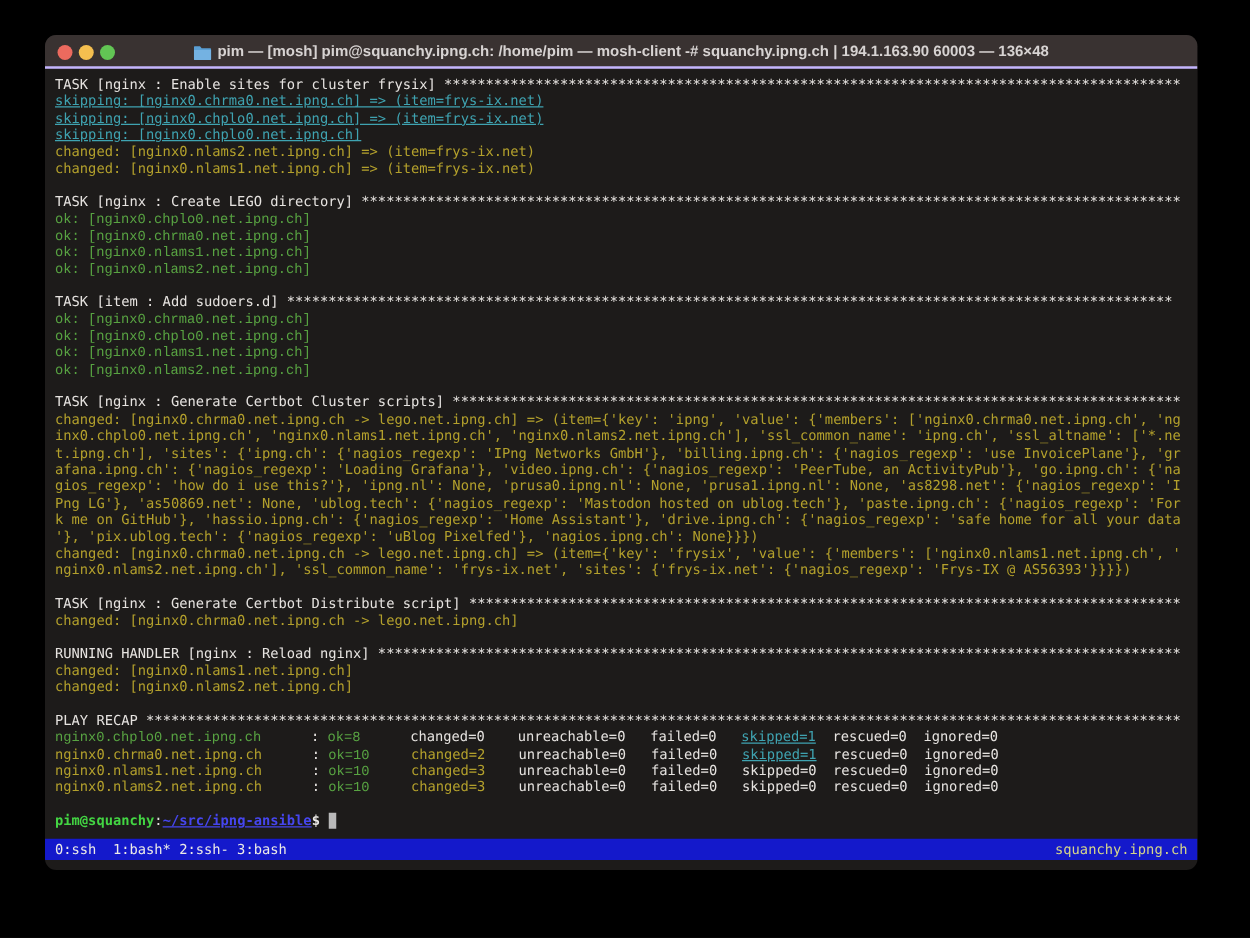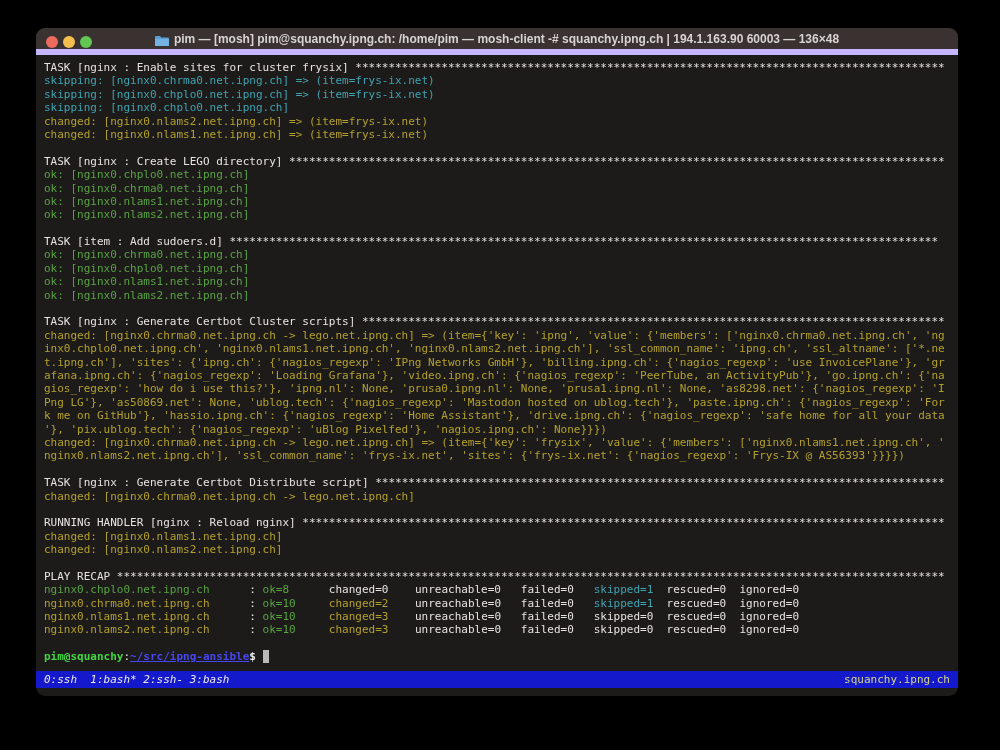--- a/index.html
+++ b/index.html
@@ -8,21 +8,21 @@
 
   .window {
     position:absolute; left:36px; top:28px; width:922px; height:668px;
     border-radius:9px; overflow:hidden; background:#1d1b1a;
     box-shadow:0 18px 40px rgba(0,0,0,0.7);
   }
 
   .titlebar {
     height:27px; background:#393231; display:flex; align-items:center;
     justify-content:center; position:relative;
-    border-bottom:6px solid #c4b5fd;
+    border-bottom:2px solid #c4b5fd;
   }
   .traffic { position:absolute; left:10px; top:0; height:27px;
              display:flex; align-items:center; gap:5px; }
   .light { width:12px; height:12px; border-radius:50%; }
   .light.red    { background:#ec6a5e; }
   .light.yellow { background:#f5bf4f; }
   .light.green  { background:#62c554; }
 
   .titlewrap { display:flex; align-items:center; gap:5px; max-width:760px;
                overflow:hidden; }
@@ -32,33 +32,33 @@
 
   .term {
     height:616px; padding:6px 8px 0 8px; overflow:hidden; cursor:text;
     font-family:"DejaVu Sans Mono", monospace; font-size:11px;
     background:#1d1b1a;
   }
   .line { height:13.4px; line-height:13.4px; white-space:pre; overflow:hidden; }
 
   .c-w  { color:#e6e3e0; }
   .c-wb { color:#eceae7; font-weight:bold; }
-  .c-c  { color:#3fa3b1; }
+  .c-c  { color:#3fa3b1;text-decoration:underline; }
   .c-y  { color:#b3a02c; }
-  .c-g  { color:#58a342; }
+  .c-g  { color:#58a342;font-family:Liberation Mono, monospace; }
   .c-gb { color:#43d543; font-weight:bold; }
   .c-bb { color:#4646ef; font-weight:bold;text-decoration:underline; }
   .c-cur{ background:#b9b9b9; color:#b9b9b9; }
 
   .statusbar {
     height:17px; background:#1419cb; display:flex; align-items:center;
     justify-content:space-between; padding:0 8px;
     font-family:"DejaVu Sans Mono", monospace; font-size:11px;
   }
-  .statusbar .left  { color:#eceae7; white-space:pre;font-style:italic; }
+  .statusbar .left  { color:#eceae7; white-space:pre; }
   .statusbar .right { color:#d6d68a; white-space:pre; }
 </style>
 </head>
 <body>
 
 <div class="window">
 
   <div class="titlebar">
     <div class="traffic">
       <div class="light red"></div>

